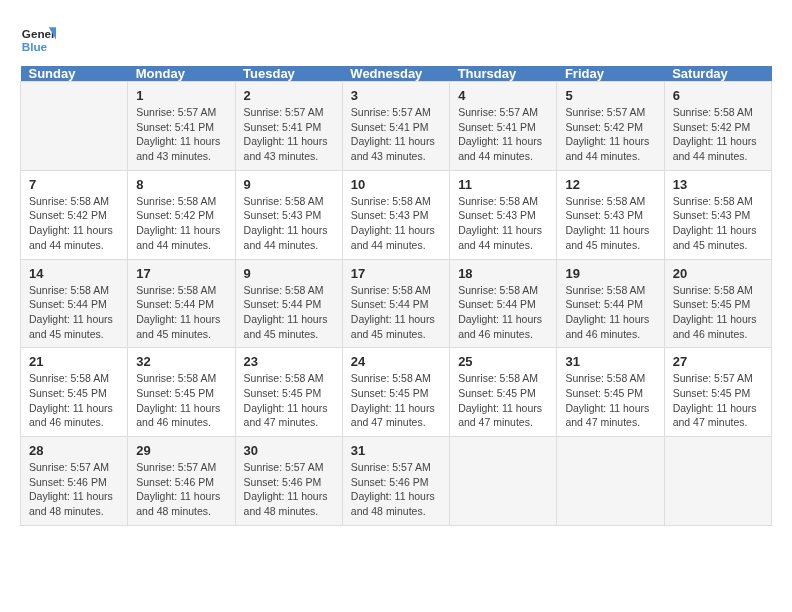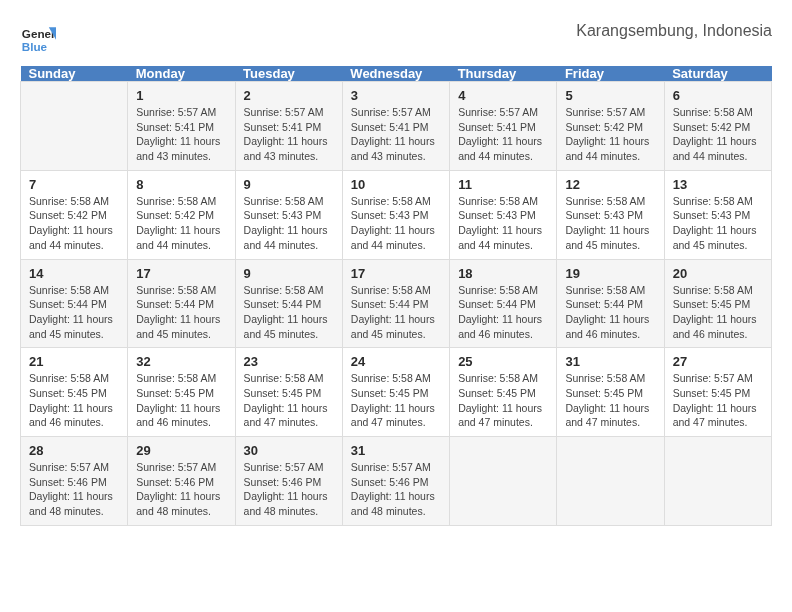--- a/index.html
+++ b/index.html
@@ -89,21 +89,20 @@
 
 <div class="header-section">
   <div class="logo">
     <svg class="logo-icon" viewBox="0 0 40 40">
       <text x="2" y="20" font-size="13" font-weight="bold" fill="#2c2c2c">General</text>
       <text x="2" y="34" font-size="13" font-weight="bold" fill="#4a90d9">Blue</text>
       <polygon points="32,8 40,8 40,22" fill="#4a90d9"></polygon>
     </svg>
   </div>
   <div class="title-section">
-    <div class="subtitle">Karangsembung, Indonesia</div>
   </div>
 </div>
 
 <table>
   <thead>
     <tr>
       <th>Sunday</th>
       <th>Monday</th>
       <th>Tuesday</th>
       <th>Wednesday</th>

